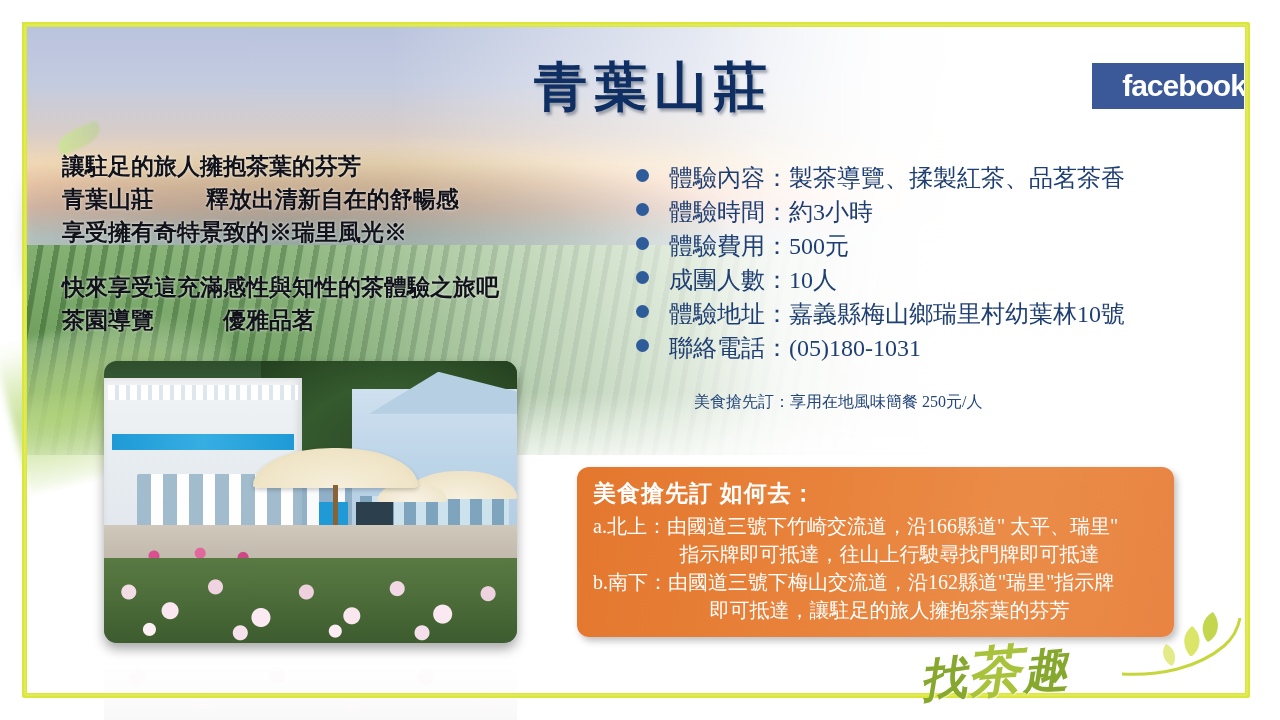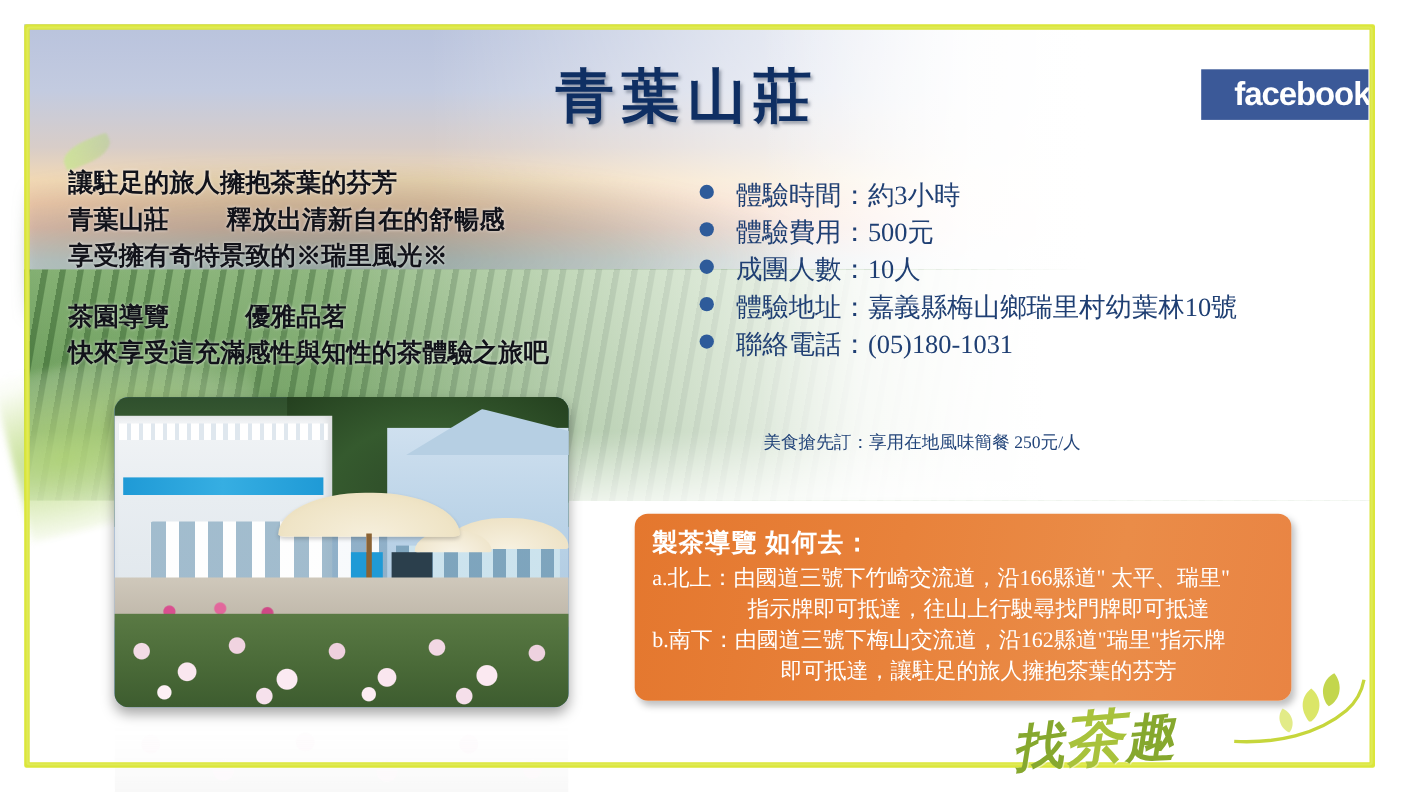--- a/index.html
+++ b/index.html
@@ -132,21 +132,21 @@
   .vine {
     position: absolute;
     right: 30px; bottom: 24px;
     width: 130px; height: 100px;
     z-index: 45;
   }
 
   
   .title {
     position: absolute;
-    left: 505px; top: 52px;
+    left: 534px; top: 52px;
     font-size: 53px;
     letter-spacing: 7px;
     color: #0f2f63;
     font-weight: 700;
     text-shadow: 2px 3px 3px rgba(60,70,90,0.45);
     z-index: 20;
     white-space: nowrap;
   }
   .fb-logo {
     position: absolute;
@@ -407,22 +407,22 @@
 
   <div class="fb-logo">
     <span>facebook</span>
   </div>
 
   <div class="intro">
     <div>讓駐足的旅人擁抱茶葉的芬芳</div>
     <div>青葉山莊　　 釋放出清新自在的舒暢感</div>
     <div>享受擁有奇特景致的※瑞里風光※</div>
     <span class="gap"></span>
+    <div>快來享受這充滿感性與知性的茶體驗之旅吧</div>
     <div>茶園導覽　　　優雅品茗</div>
-    <div>快來享受這充滿感性與知性的茶體驗之旅吧</div>
   </div>
 
   <div class="photo-wrap">
     <div class="photo">
       <div class="ph-sky"></div>
       <div class="ph-hill"></div>
       <div class="ph-bldg-left"></div>
       <div class="ph-win-row"></div>
       <div class="ph-bldg-right"></div>
       <div class="ph-glass"></div>
@@ -435,20 +435,24 @@
       <div class="ph-terrace"></div>
       <div class="ph-flowerbed-mid"></div>
       <div class="ph-flowers"></div>
     </div>
     <div class="photo-reflection"></div>
   </div>
 
   <div class="bullets">
     <div class="bullet-row">
       <span class="bullet-dot"></span>
+      <span class="bullet-text">體驗內容：製茶導覽、揉製紅茶、品茗茶香</span>
+    </div>
+    <div class="bullet-row">
+      <span class="bullet-dot"></span>
       <span class="bullet-text">體驗時間：約3小時</span>
     </div>
     <div class="bullet-row">
       <span class="bullet-dot"></span>
       <span class="bullet-text">體驗費用：500元</span>
     </div>
     <div class="bullet-row">
       <span class="bullet-dot"></span>
       <span class="bullet-text">成團人數：10人</span>
     </div>
@@ -458,21 +462,21 @@
     </div>
     <div class="bullet-row">
       <span class="bullet-dot"></span>
       <span class="bullet-text">聯絡電話：(05)180-1031</span>
     </div>
   </div>
 
   <div class="food-note">美食搶先訂：享用在地風味簡餐  250元/人</div>
 
   <div class="howto">
-    <div class="howto-title">製茶導覽  如何去：</div>
+    <div class="howto-title">美食搶先訂  如何去：</div>
     <div class="howto-line">a.北上：由國道三號下竹崎交流道，沿166縣道" 太平、瑞里"</div>
     <div class="howto-line indent">指示牌即可抵達，往山上行駛尋找門牌即可抵達</div>
     <div class="howto-line">b.南下：由國道三號下梅山交流道，沿162縣道"瑞里"指示牌</div>
     <div class="howto-line indent">即可抵達，讓駐足的旅人擁抱茶葉的芬芳</div>
   </div>
 
   <svg class="vine" viewBox="0 0 130 100">
     <path d="M2 78 C40 80 78 72 104 50 C112 43 118 33 120 22" fill="none" stroke="#c6d63c" stroke-width="3"></path>
     <path d="M70 60 C62 50 62 38 72 30 C82 38 82 52 72 60 Z" fill="#d5e24e" opacity="0.85"></path>
     <path d="M86 44 C80 34 82 22 93 16 C101 26 99 40 88 46 Z" fill="#bcd13a" opacity="0.9"></path>

